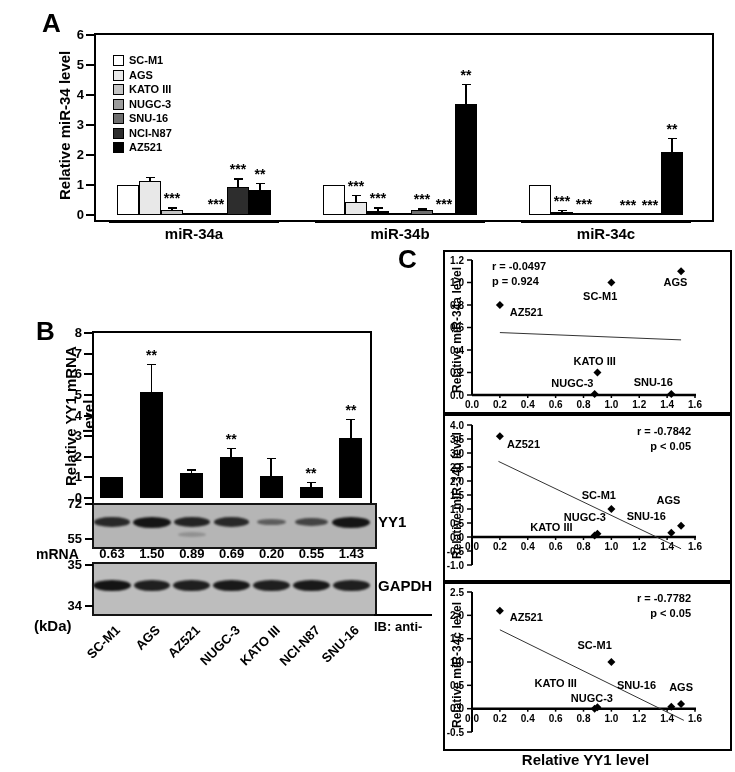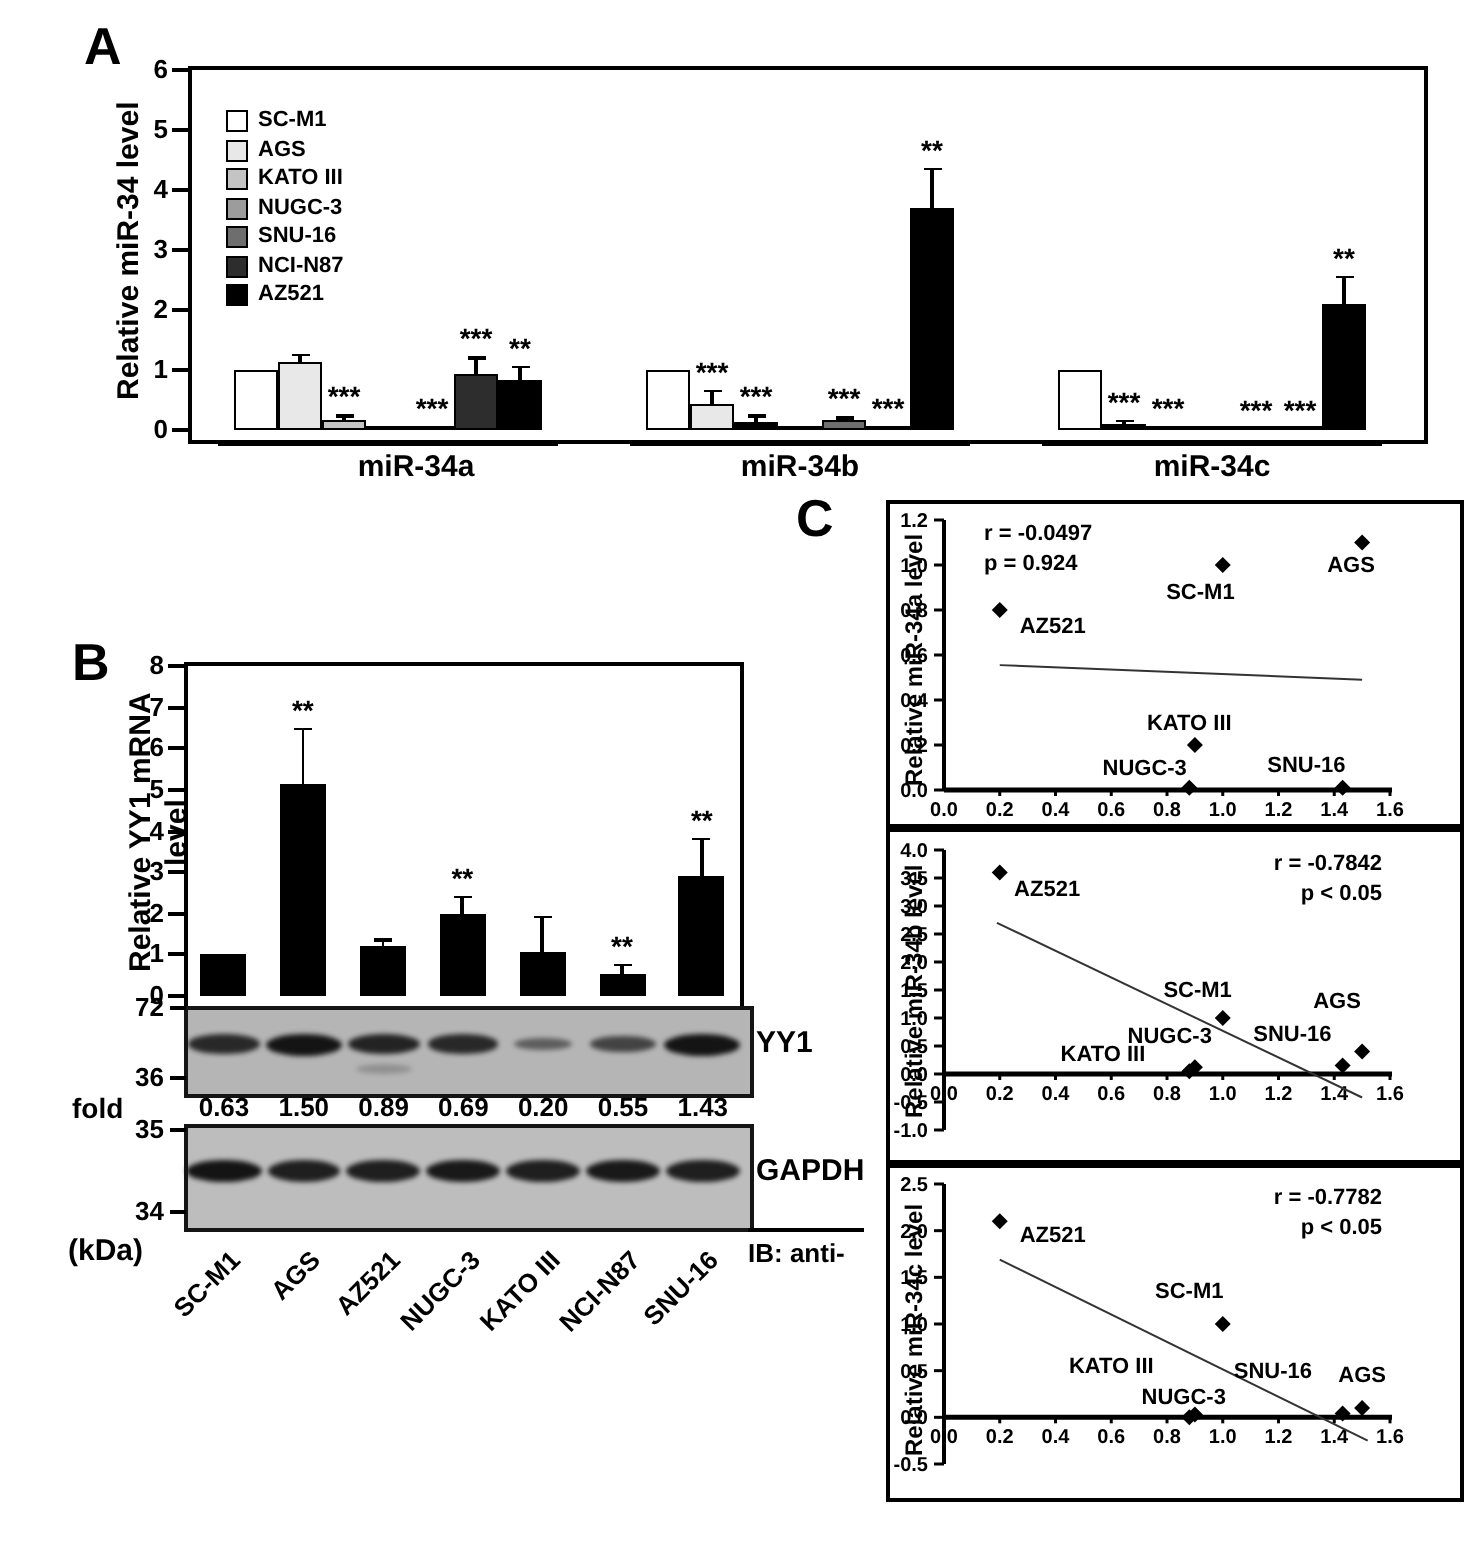--- a/index.html
+++ b/index.html
@@ -99,21 +99,21 @@
       <div class="sig" style="left: 98px; top: 162.4px;">***</div>
       <div class="bar" style="left: 131px; top: 151.5px; width: 22px; height: 28.5px; background: rgb(45, 45, 45);"></div>
       <div class="ebar" style="left: 141.25px; top: 144px; height: 7.5px;"></div>
       <div class="ecap" style="left: 137.5px; top: 143px;"></div>
       <div class="sig" style="left: 120px; top: 127px;">***</div>
       <div class="bar" style="left: 153px; top: 154.5px; width: 22px; height: 25.5px; background: rgb(0, 0, 0);"></div>
       <div class="ebar" style="left: 163.25px; top: 148.5px; height: 6px;"></div>
       <div class="ecap" style="left: 159.5px; top: 147.5px;"></div>
       <div class="sig" style="left: 142px; top: 131.5px;">**</div>
       <div class="underline" style="left: 13px; top: 185px; width: 170px;"></div>
-      <div class="grouplabel" style="left: 52px; top: 190px;">miR-34a</div>
+      <div class="grouplabel" style="left: 38px; top: 190px;">miR-34a</div>
       <div class="bar" style="left: 227px; top: 150px; width: 22px; height: 30px; background: rgb(255, 255, 255);"></div>
       <div class="bar" style="left: 249px; top: 166.5px; width: 22px; height: 13.5px; background: rgb(232, 232, 232);"></div>
       <div class="ebar" style="left: 259.25px; top: 160.5px; height: 6px;"></div>
       <div class="ecap" style="left: 255.5px; top: 159.5px;"></div>
       <div class="sig" style="left: 238px; top: 143.5px;">***</div>
       <div class="bar" style="left: 271px; top: 176.4px; width: 22px; height: 3.6px; background: rgb(0, 0, 0); border: none;"></div>
       <div class="ebar" style="left: 281.25px; top: 173.4px; height: 3px;"></div>
       <div class="ecap" style="left: 277.5px; top: 172.4px;"></div>
       <div class="sig" style="left: 260px; top: 156.4px;">***</div>
       <div class="bar" style="left: 293px; top: 178px; width: 22px; height: 2px; background: rgb(0, 0, 0); border: none;"></div>
@@ -199,21 +199,21 @@
       <div class="band" style="left: 0.2px; top: 12.2px; width: 35.6px; height: 9.6px; opacity: 0.87;"></div>
       <div class="band" style="left: 38.9px; top: 11.5px; width: 38px; height: 11px; opacity: 1;"></div>
       <div class="band" style="left: 79.7px; top: 12.025px; width: 36.2px; height: 9.95px; opacity: 0.9025;"></div>
       <div class="band" style="left: 119.9px; top: 12.2px; width: 35.6px; height: 9.6px; opacity: 0.87;"></div>
       <div class="band" style="left: 162.8px; top: 13.95px; width: 29.6px; height: 6.1px; opacity: 0.545;"></div>
       <div class="band" style="left: 201.2px; top: 13.075px; width: 32.6px; height: 7.85px; opacity: 0.7075;"></div>
       <div class="band" style="left: 238.4px; top: 11.5px; width: 38px; height: 11px; opacity: 1;"></div>
       <div class="band" style="left: 83.8px; top: 27px; width: 28px; height: 5px; opacity: 0.22;"></div>
     </div>
   <div class="sideword" style="left:378px;top:513px;font-size:15px">YY1</div>
-  <div class="sideword" style="left:36px;top:546px;font-size:14px">fold</div>
+  <div class="sideword" style="left:36px;top:546px;font-size:14px">mRNA</div>
   <div id="blot-gapdh" class="blotbox" style="left:92px;top:562px;width:281px;height:50px;background:#bdbdbd">
       <div class="band" style="left: -1px; top: 15.5px; width: 38px; height: 11px; opacity: 1;"></div>
       <div class="band" style="left: 39.5px; top: 15.5px; width: 36.8px; height: 11px; opacity: 0.935;"></div>
       <div class="band" style="left: 79.4px; top: 15.5px; width: 36.8px; height: 11px; opacity: 0.935;"></div>
       <div class="band" style="left: 119px; top: 15.5px; width: 37.4px; height: 11px; opacity: 0.9675;"></div>
       <div class="band" style="left: 159.2px; top: 15.5px; width: 36.8px; height: 11px; opacity: 0.935;"></div>
       <div class="band" style="left: 198.8px; top: 15.5px; width: 37.4px; height: 11px; opacity: 0.9675;"></div>
       <div class="band" style="left: 239px; top: 15.5px; width: 36.8px; height: 11px; opacity: 0.935;"></div>
     </div>
   <div class="sideword" style="left:378px;top:577px;font-size:15px">GAPDH</div>
@@ -383,24 +383,25 @@
         <polygon points="149.64999999999998,120.66666666666667 153.64999999999998,124.66666666666667 149.64999999999998,128.66666666666669 145.64999999999998,124.66666666666667" fill="#000"></polygon>
         <text x="146.8625" y="117.89999999999999" text-anchor="middle" font-size="11" font-weight="bold" fill="#000">NUGC-3</text>
         <polygon points="226.30624999999998,118.8 230.30624999999998,122.8 226.30624999999998,126.8 222.30624999999998,122.8" fill="#000"></polygon>
         <text x="191.46249999999998" y="104.83333333333333" text-anchor="middle" font-size="11" font-weight="bold" fill="#000">SNU-16</text>
         <polygon points="236.0625,115.99999999999999 240.0625,119.99999999999999 236.0625,123.99999999999999 232.0625,119.99999999999999" fill="#000"></polygon>
         <text x="236.0625" y="107.16666666666666" text-anchor="middle" font-size="11" font-weight="bold" fill="#000">AGS</text>
         <text x="246" y="18" text-anchor="end" font-size="11" font-weight="bold" fill="#000">r = -0.7782</text>
         <text x="246" y="33" text-anchor="end" font-size="11" font-weight="bold" fill="#000">p &lt; 0.05</text>
       </svg>
     </div>
+  <div class="xlab" style="left:443px;top:751px;width:285px">Relative YY1 level</div>
 
 <div class="kda" style="left: 54px; top: 496px;">72</div>
     <div class="kdadash" style="left: 85px; top: 503px;"></div>
-    <div class="kda" style="left: 54px; top: 531px;">36</div>
+    <div class="kda" style="left: 54px; top: 531px;">55</div>
     <div class="kdadash" style="left: 85px; top: 538px;"></div>
     <div class="kda" style="left: 54px; top: 557px;">35</div>
     <div class="kdadash" style="left: 85px; top: 564px;"></div>
     <div class="kda" style="left: 54px; top: 598px;">34</div>
     <div class="kdadash" style="left: 85px; top: 605px;"></div>
     <div class="foldval" style="left: 91px; top: 546px;">0.63</div>
     <div class="foldval" style="left: 130.9px; top: 546px;">1.50</div>
     <div class="foldval" style="left: 170.8px; top: 546px;">0.89</div>
     <div class="foldval" style="left: 210.7px; top: 546px;">0.69</div>
     <div class="foldval" style="left: 250.6px; top: 546px;">0.20</div>

